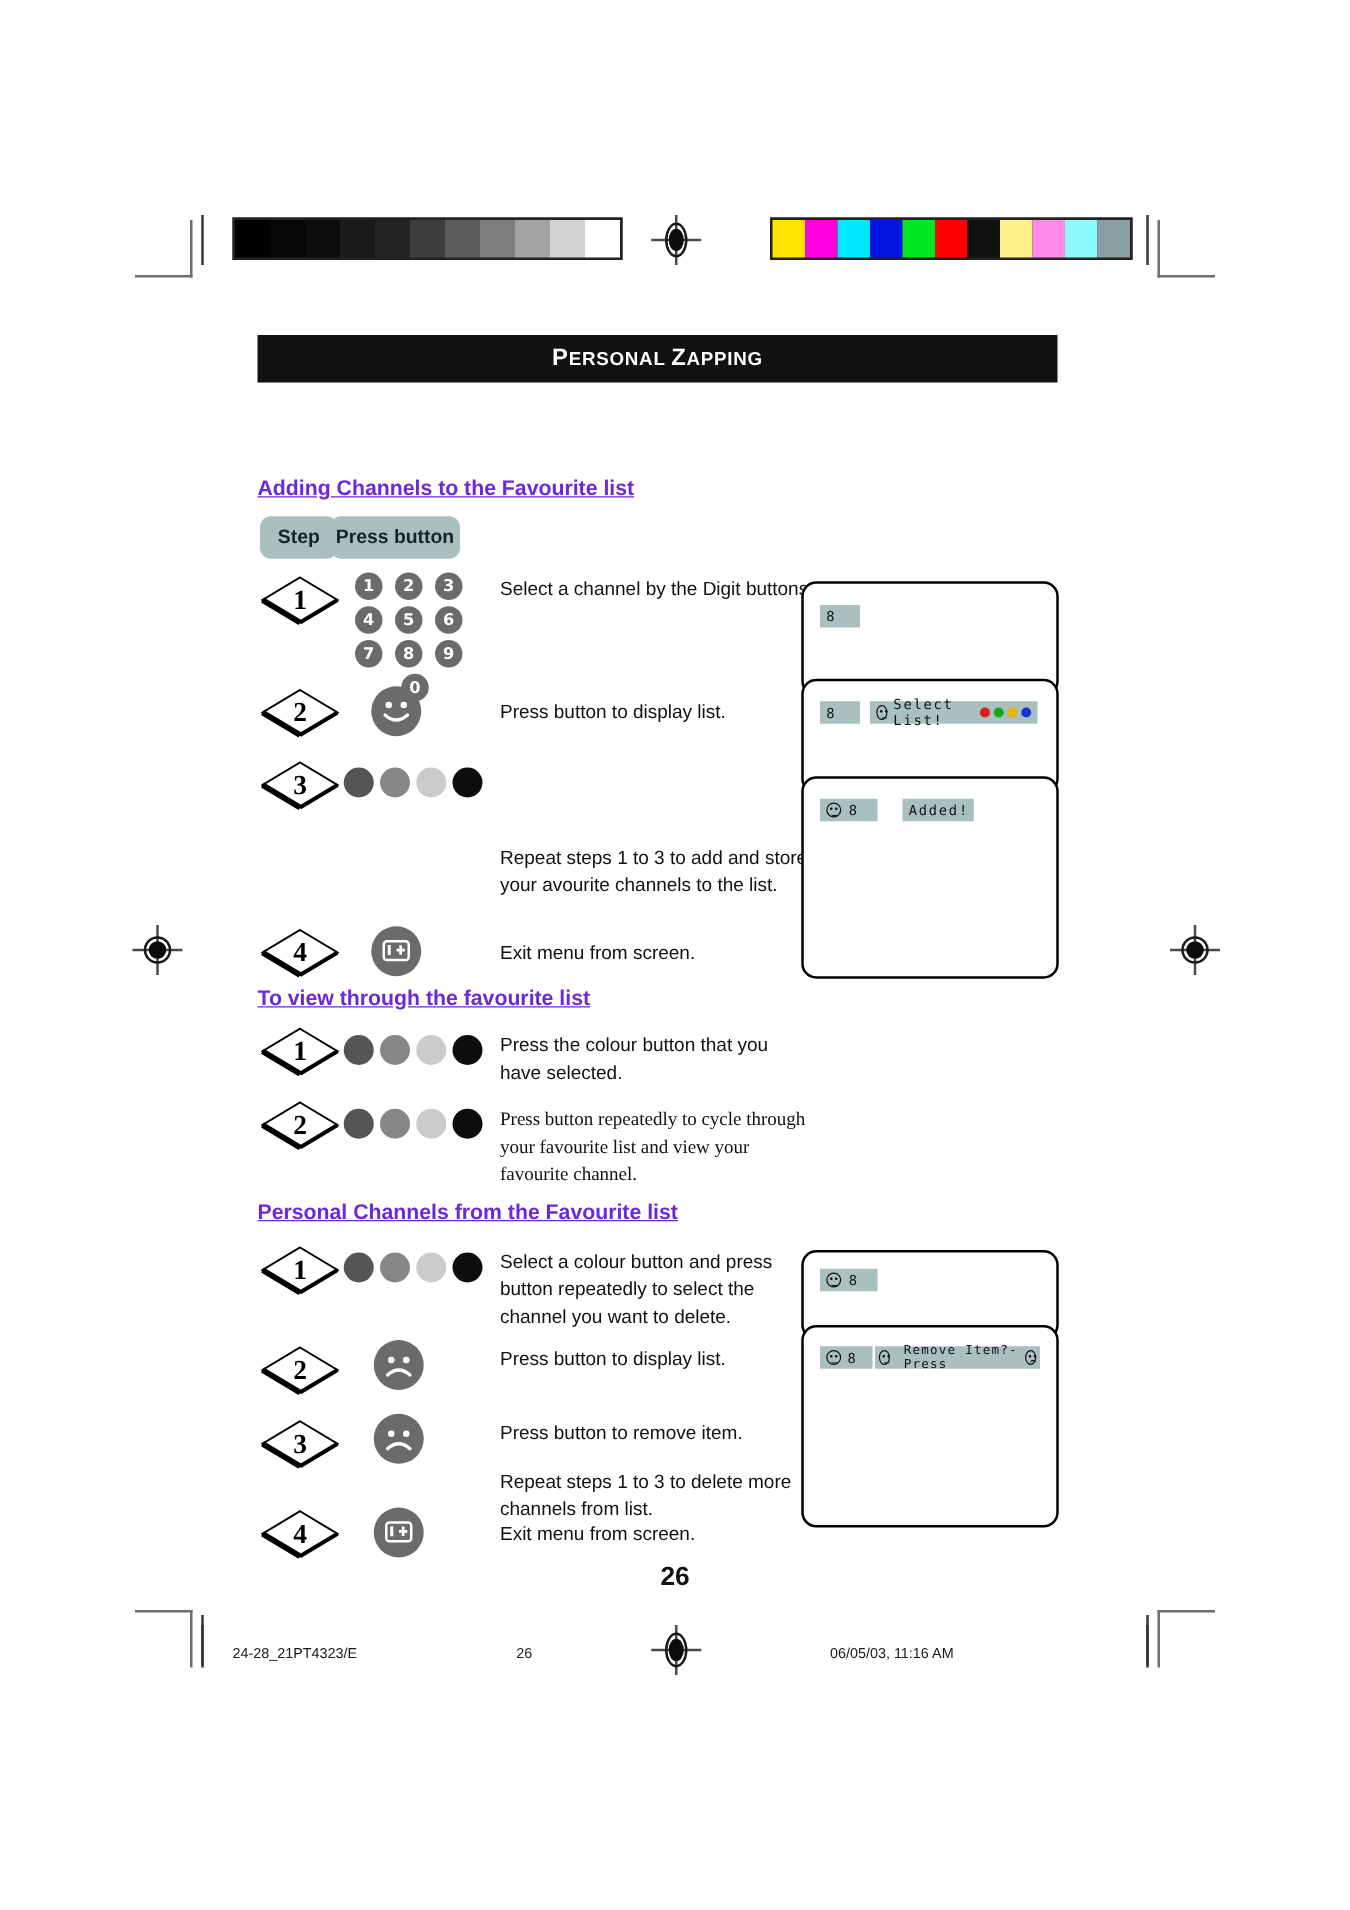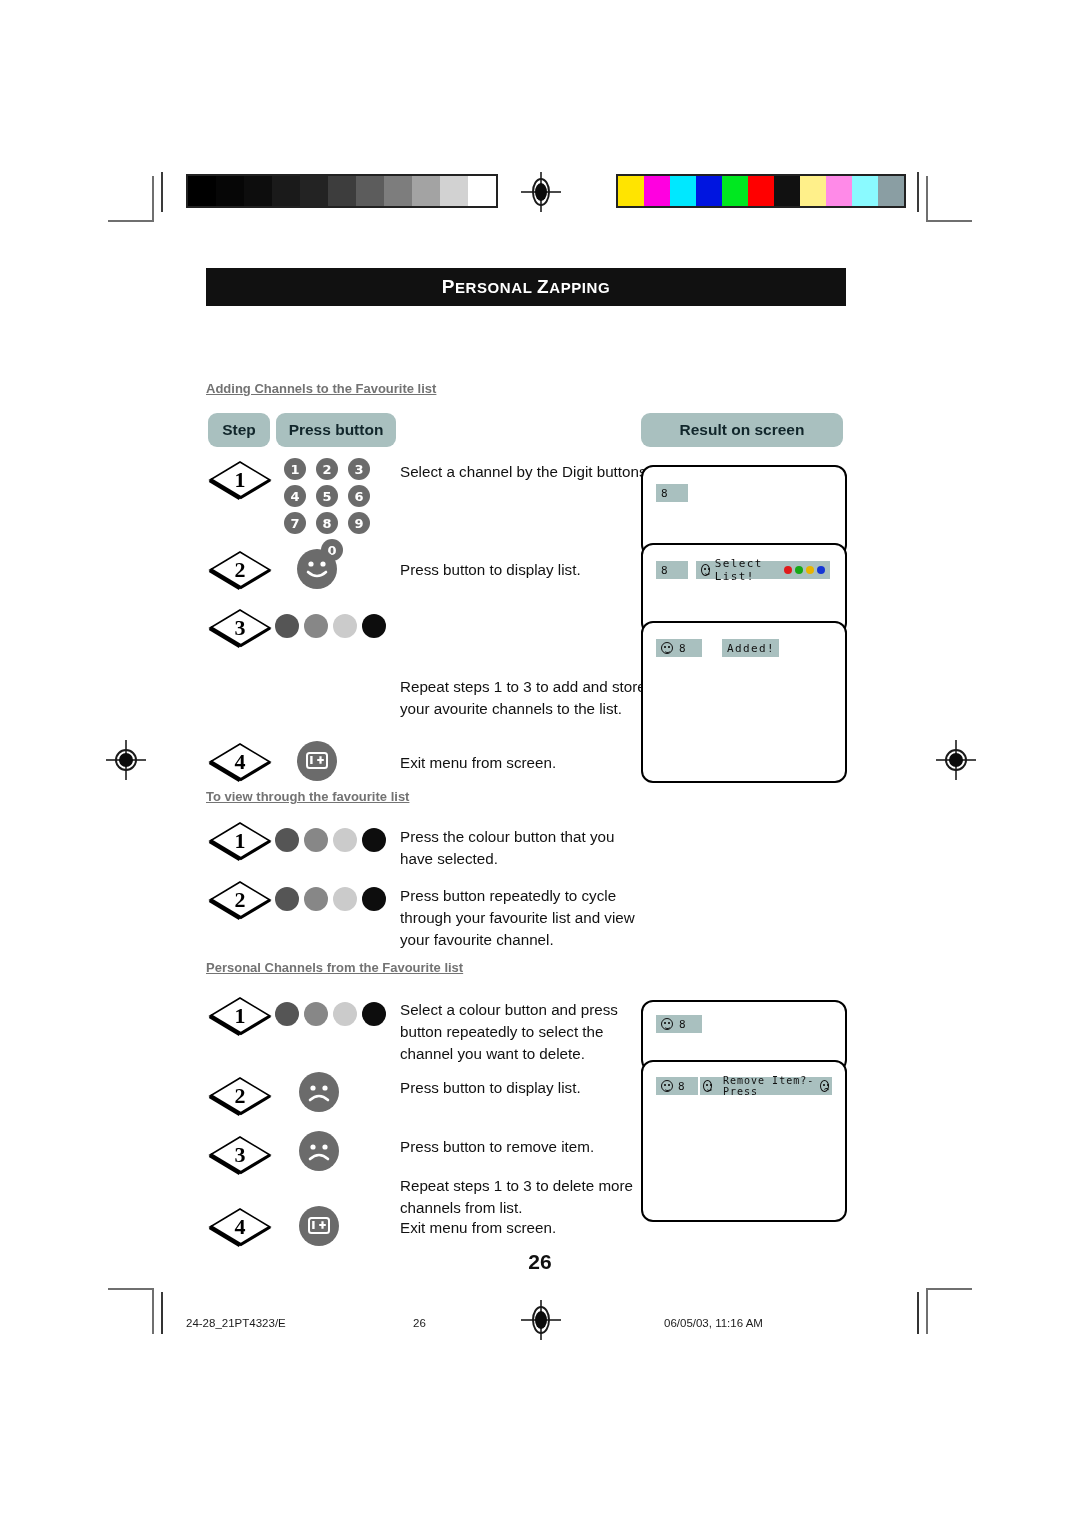--- a/index.html
+++ b/index.html
@@ -33,21 +33,21 @@
 
   
   .title-bar{position:absolute;left:206px;top:268px;width:640px;height:38px;
       background:#111;color:#fff;display:flex;align-items:center;justify-content:center;}
   .title-bar .t{font-weight:bold;font-size:19px;letter-spacing:.6px;}
   .title-bar .t .sc{font-size:15px;}
 
   .intro{position:absolute;left:206px;top:316px;width:640px;font-size:15.2px;
       line-height:1.47;color:#111;}
 
-  .h2{position:absolute;font-weight:bold;font-size:13px;color:#737373;
+  .h2{position:absolute;font-weight:bold;font-size:17px;color:#6d28d9;
       text-decoration:underline;}
 
   .pill{position:absolute;background:#a9c0bf;border-radius:9px;display:flex;
       align-items:center;justify-content:center;font-weight:bold;font-size:15.5px;color:#11262b;}
 
   .step-dia{position:absolute;width:64px;height:40px;}
   .step-dia svg{display:block;}
   .step-dia .num{position:absolute;left:0;top:0;width:64px;height:40px;
       display:flex;align-items:center;justify-content:center;
       font-family:"Liberation Serif",serif;font-weight:bold;font-size:22px;color:#000;}
@@ -170,22 +170,21 @@
   </div>
 
   <div class="title-bar">
     <div class="t"><span>P</span><span class="sc">ERSONAL </span><span>Z</span><span class="sc">APPING</span></div>
   </div>
 
 
   <div class="h2" style="left:206px;top:381px;">Adding Channels to the Favourite list</div>
 
   <div class="pill" style="left:208px;top:413px;width:62px;height:34px;">Step</div>
-  <div class="pill" style="left:276px;top:413px;width:120px;height:34px;">Press button</div>
-  <div class="pill" style="left:641px;top:413px;width:202px;height:34px;">Result on screen</div>
+  <div class="pill" style="left:264px;top:413px;width:104px;height:34px;">Press button</div>
 
   <div class="step-dia" style="left:208px;top:460px;">
     <svg width="64" height="40" viewBox="0 0 64 40">
         <path d="M32 2 L62 20 L32 38 L2 20 Z" fill="#fff" stroke="#000" stroke-width="1.6"></path>
         <path d="M32 38 L2 20" stroke="#000" stroke-width="4.5" fill="none"></path>
         <path d="M62 20 L32 38" stroke="#000" stroke-width="3.2" fill="none"></path>
       </svg>
     <div class="num">1</div>
   </div>
   <div class="keypad" id="keypad" style="left:284px;top:458px;">
@@ -315,21 +314,21 @@
         <path d="M62 20 L32 38" stroke="#000" stroke-width="3.2" fill="none"></path>
       </svg>
     <div class="num">2</div>
   </div>
   <div class="dots cbtns" style="left:275px;top:887px;">
       <i style="background: rgb(85, 85, 85);"></i>
       <i style="background: rgb(135, 135, 135);"></i>
       <i style="background: rgb(203, 203, 203);"></i>
       <i style="background: rgb(13, 13, 13);"></i>
     </div>
-  <div class="instr" style="left:400px;top:885px;width:245px;">Press button repeatedly to cycle through your favourite list and view your favourite channel.</div>
+  <div class="instr" style="left:400px;top:885px;width:245px;font-family:Liberation Serif, serif;">Press button repeatedly to cycle through your favourite list and view your favourite channel.</div>
 
   <div class="h2" style="left:206px;top:960px;">Personal Channels from the Favourite list</div>
 
   <div class="step-dia" style="left:208px;top:996px;">
     <svg width="64" height="40" viewBox="0 0 64 40">
         <path d="M32 2 L62 20 L32 38 L2 20 Z" fill="#fff" stroke="#000" stroke-width="1.6"></path>
         <path d="M32 38 L2 20" stroke="#000" stroke-width="4.5" fill="none"></path>
         <path d="M62 20 L32 38" stroke="#000" stroke-width="3.2" fill="none"></path>
       </svg>
     <div class="num">1</div>

